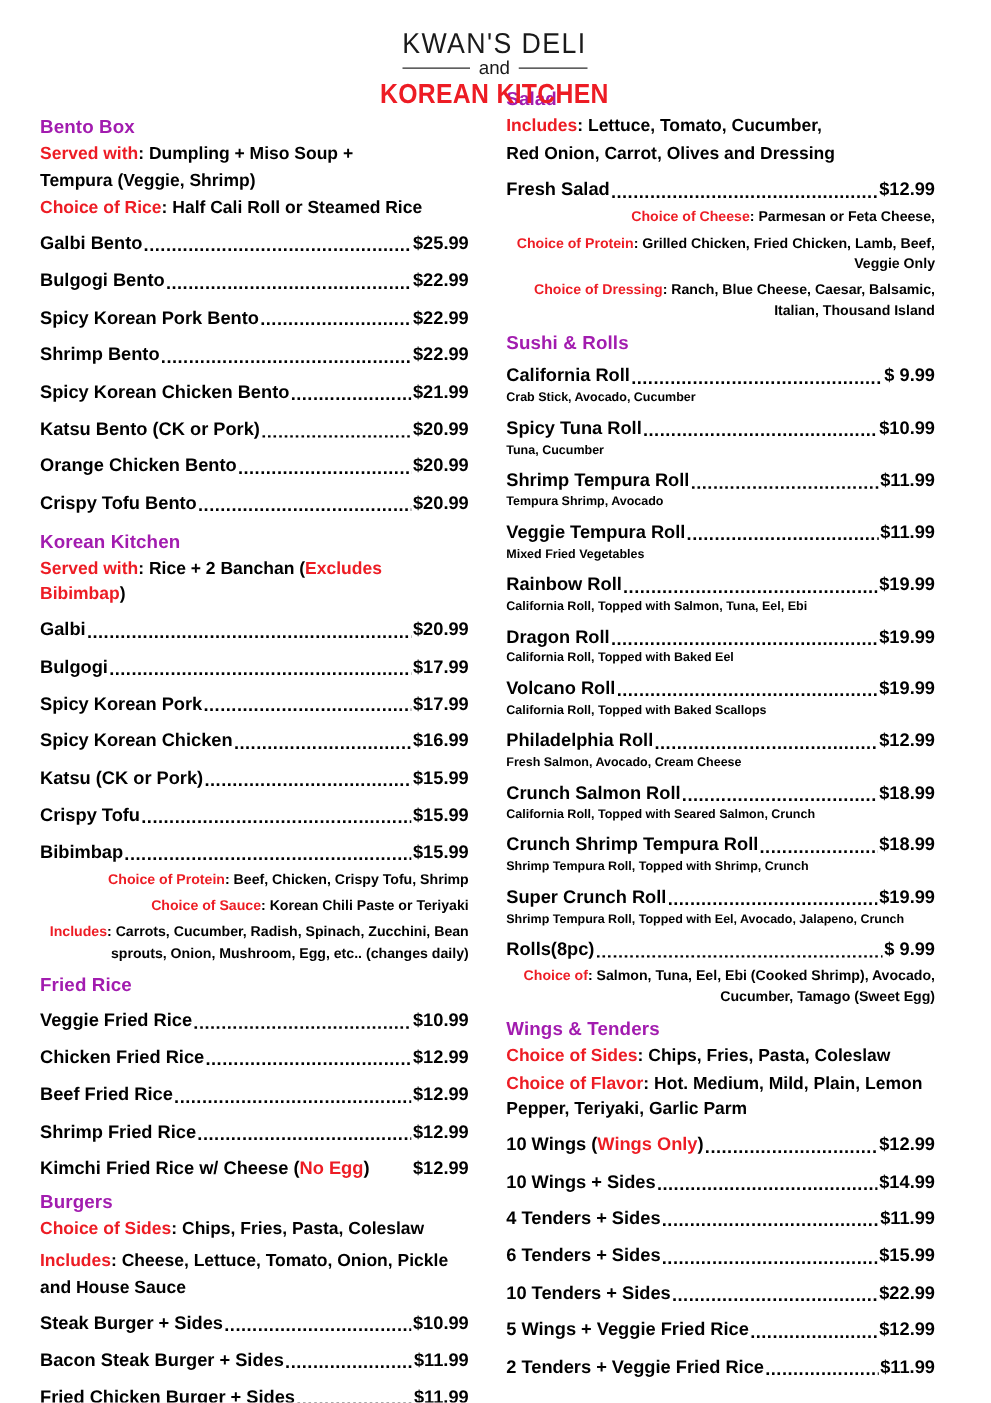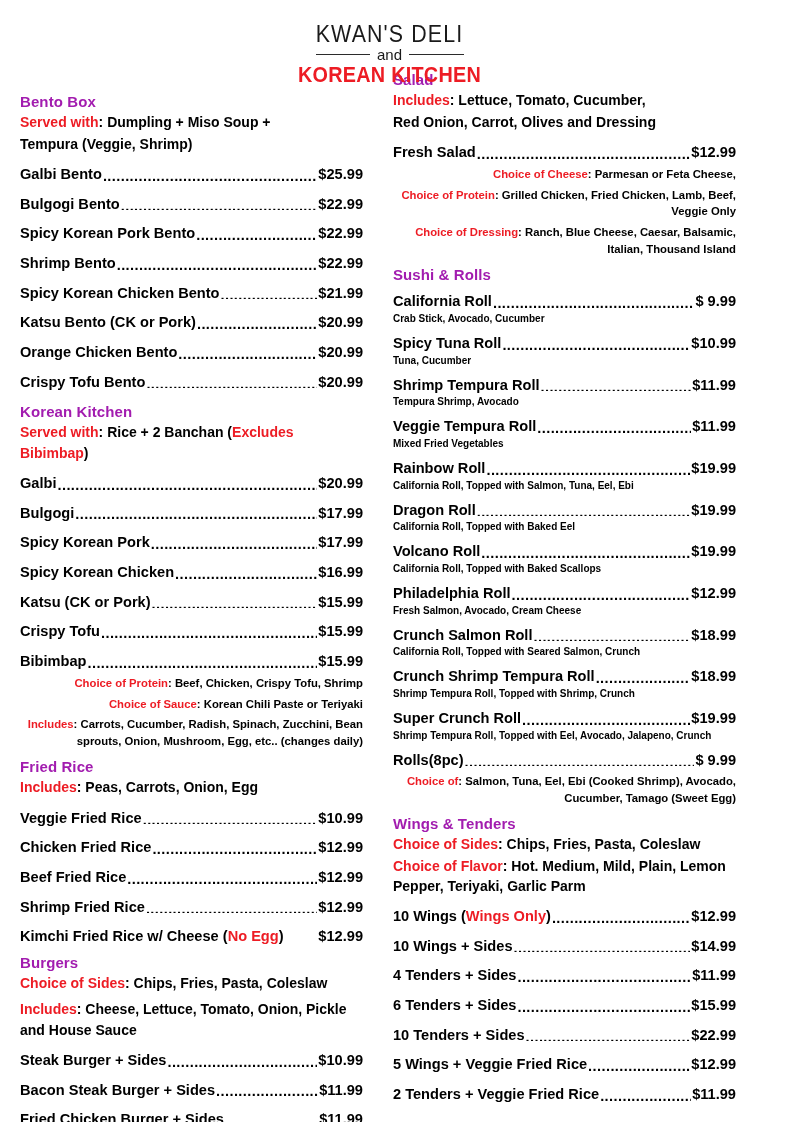--- a/index.html
+++ b/index.html
@@ -3,21 +3,21 @@
 <meta charset="utf-8">
 <style>
   * { margin:0; padding:0; box-sizing:border-box; }
   html,body { width:793px; height:1122px; }
   body {
     background:#ffffff;
     font-family:"Liberation Sans", sans-serif;
     color:#000;
     -webkit-font-smoothing:antialiased;
   }
-  .page { width:793px; height:832px; padding:22px 34px 10px 20px; position:relative; }
+  .page { width:793px; height:832px; padding:22px 34px 10px 32px; position:relative; }
 
   
   .logo { text-align:center; margin-bottom:6px; }
   .logo-top {
     font-size:23px; font-weight:400; letter-spacing:1.2px;
     color:#1a1a1a; line-height:1.05;
     transform:scaleX(0.93); transform-origin:center;
   }
   .logo-mid { display:flex; align-items:center; gap:6px; width:148px; margin:1px auto 0; }
   .logo-rule { flex:1; height:1.5px; background:#2b2b2b; }
@@ -88,20 +88,21 @@
     <div class="logo-bot">KOREAN KITCHEN</div>
   </div>
 
   <div class="cols">
     <div class="col left">
       <div class="sec">
         <div class="sec-title">Bento Box</div>
         <div>
             <div class="sec-note"><span class="lab">Served with</span>: <span>Dumpling + Miso Soup +</span></div>
             <div class="sec-note"><span>Tempura (Veggie, Shrimp)</span></div>
+            <div class="sec-note"><span class="lab">Choice of Rice</span>: <span>Half Cali Roll or Steamed Rice</span></div>
           </div>
         <div>
             <div class="row">
               <span class="nm">Galbi Bento</span>
               <span class="dots">..........................................................................................</span>
               <span class="pr">$25.99</span>
             </div>
             <div class="row">
               <span class="nm">Bulgogi Bento</span>
               <span class="dots">..........................................................................................</span>
@@ -184,23 +185,20 @@
           </div>
         <div>
             <div class="note-left"><span class="lab">Choice of Protein</span>: <span>Beef, Chicken, Crispy Tofu, Shrimp</span></div>
             <div class="note-left"><span class="lab">Choice of Sauce</span>: <span>Korean Chili Paste or Teriyaki</span></div>
             <div class="note-left"><span class="lab">Includes</span>: <span>Carrots, Cucumber, Radish, Spinach, Zucchini, Bean sprouts, Onion, Mushroom, Egg, etc.. (changes daily)</span></div>
           </div>
       </div>
       <div class="gap-s"></div>
       <div class="sec">
         <div class="sec-title">Fried Rice</div>
-        <div class="sec-note">
-          <span class="lab">Includes</span><span>: </span><span>Peas, Carrots, Onion, Egg</span>
-        </div>
         <div>
             <div class="row">
               <span class="nm">Veggie Fried Rice</span>
               <span class="dots">..........................................................................................</span>
               <span class="pr">$10.99</span>
             </div>
             <div class="row">
               <span class="nm">Chicken Fried Rice</span>
               <span class="dots">..........................................................................................</span>
               <span class="pr"> $12.99</span>

